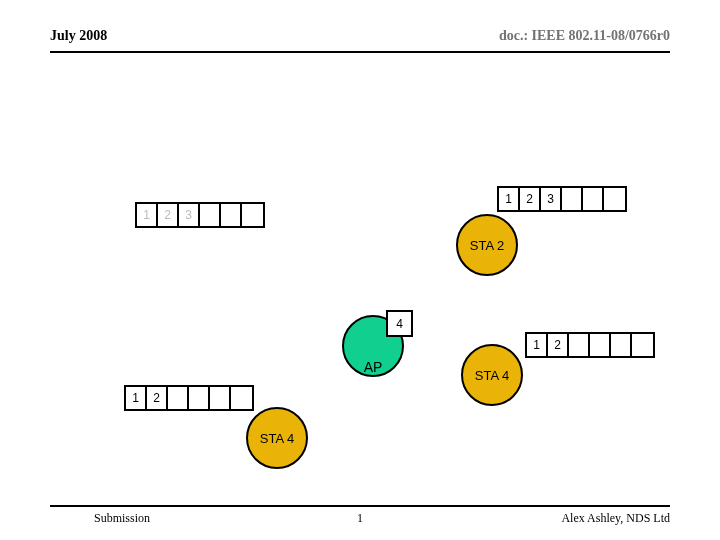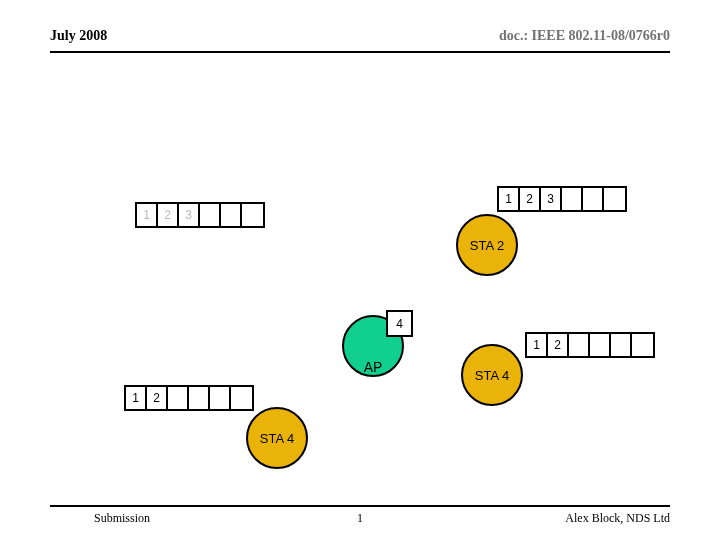--- a/index.html
+++ b/index.html
@@ -243,16 +243,16 @@
     <div class="node sta" style="left:246px; top:407px;">
       <span>STA 4</span>
     </div>
 
   </div>
 
   <div class="footer-rule"></div>
   <div class="footer">
     <div class="footer-center">1</div>
     <div class="footer-left">Submission</div>
-    <div class="footer-right">Alex Block, NDS Ltd</div>
+    <div class="footer-right">Alex Ashley, NDS Ltd</div>
   </div>
 
 </div>
 
 </body></html>

